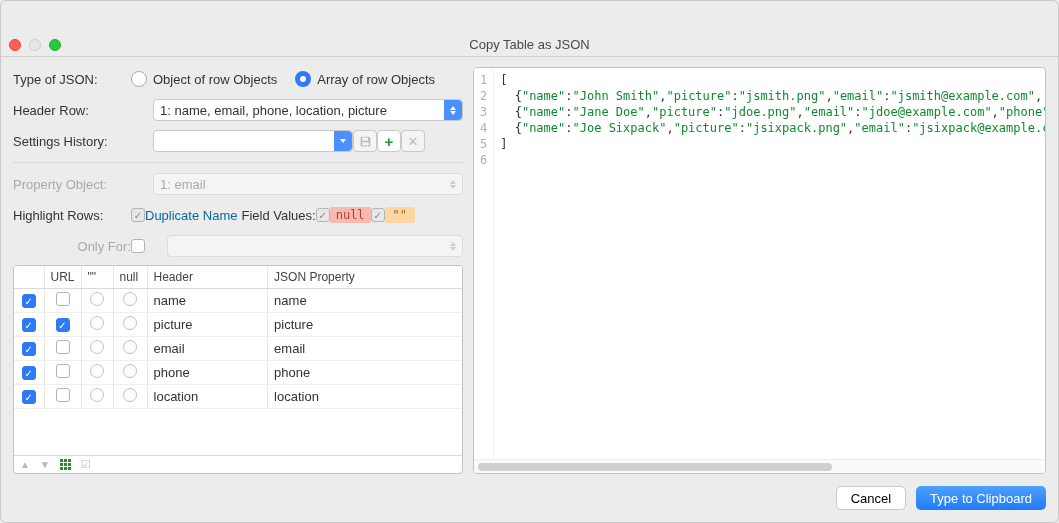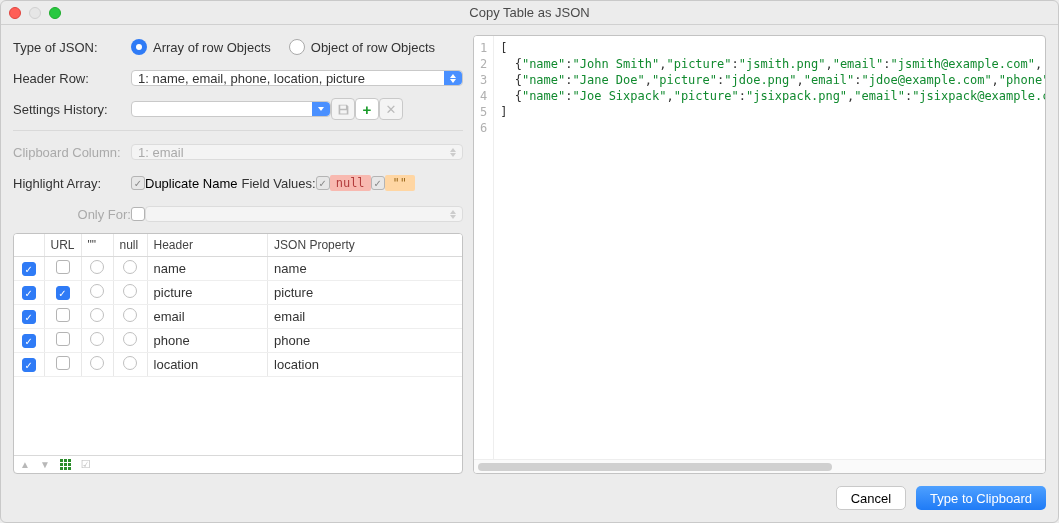--- a/index.html
+++ b/index.html
@@ -13,20 +13,21 @@
   overflow: hidden;
 }
 .window { width: 100%; height: 100%; display: flex; flex-direction: column; background: #ececec; border-radius: 6px; border: 1px solid #c9c9c9;}
 .titlebar {
   height: 24px;
   display: flex;
   align-items: center;
   position: relative;
   padding: 0 8px;
   border-bottom: 1px solid #d0d0d0;
+  margin-top: 32px;
 }
 .traffic { display: flex; gap: 8px; position: absolute; left: 8px; }
 .tl { width: 12px; height: 12px; border-radius: 50%; }
 .tl.red { background: #ff5f57; border: 0.5px solid #e0443e; }
 .tl.yellow { background: #e6e6e6; border: 0.5px solid #d0d0d0; }
 .tl.green { background: #28c840; border: 0.5px solid #1dac2c; }
 .title { flex: 1; text-align: center; font-size: 13px; color: #4a4a4a; }
 .content { flex: 1; display: flex; gap: 10px; padding: 10px 12px 4px 12px; overflow: hidden; }
 .left { width: 450px; display: flex; flex-direction: column; gap: 7px; }
 .right { flex: 1; display: flex; flex-direction: column; border: 1px solid #c3c3c3; border-radius: 4px; background: #fff; overflow: hidden; min-width: 0;}
@@ -35,22 +36,22 @@
 .row.disabled .lbl, .row.disabled { color: #aaa; }
 .radio-wrap { display: flex; align-items: center; gap: 18px; }
 .radio { display: inline-flex; align-items: center; gap: 6px; cursor: pointer; }
 .radio .dot {
   width: 16px; height: 16px; border-radius: 50%;
   border: 1px solid #aaa; background: #fff; display: inline-flex; align-items: center; justify-content: center;
 }
 .radio.checked .dot { border: none; background: #2f7bf6; }
 .radio.checked .dot::after { content:""; width:6px; height:6px; border-radius:50%; background:#fff;}
 .select {
-  flex: 1; height: 16px; background: #fff; border: 1px solid #c9c9c9; border-radius: 4px;
-  display: flex; align-items: center; padding: 0 6px; position: relative; font-size: 13px;
+  flex: 1; height: 22px; background: #fff; border: 1px solid #c9c9c9; border-radius: 4px;
+  display: flex; align-items: center; padding: 0 6px; position: relative; font-size: 13px; margin-left: 22px;
 }
 .select.disabled { background: #f4f4f4; color: #aaa; border-color: #dcdcdc; }
 .select .arrow {
   position: absolute; right: 0; top: 0; bottom: 0; width: 18px;
   background: #4a90ff; border-radius: 0 4px 4px 0; display:flex; align-items:center; justify-content:center; flex-direction: column; gap: 1px;
 }
 .select.plain .arrow { background: transparent; color:#888; }
 .select.disabled .arrow { background: transparent; color:#ccc; }
 .arrow .up, .arrow .dn { width:0; height:0; border-left:3px solid transparent; border-right:3px solid transparent; }
 .arrow .up { border-bottom: 4px solid #fff; }
@@ -108,28 +109,28 @@
     </div>
     <div class="title">Copy Table as JSON</div>
   </div>
 
   <div class="content">
 
     <div class="left">
       <div class="row">
         <div class="lbl">Type of JSON:</div>
         <div class="radio-wrap">
+          <label class="radio">
+            <span class="dot"></span>
+              <span>Object of row Objects</span>
+          </label>
           <label class="radio checked">
             <span class="dot"></span>
               <span>Array of row Objects</span>
           </label>
-          <label class="radio">
-            <span class="dot"></span>
-              <span>Object of row Objects</span>
-          </label>
         </div>
       </div>
 
       <div class="row">
         <div class="lbl">Header Row:</div>
         <div class="select">
           <span>1: name, email, phone, location, picture</span>
           <span class="arrow">
               <span class="up"></span>
               <span class="dn"></span>
@@ -150,34 +151,34 @@
               <path fill="#bbb" d="M2 2h10l2 2v10H2V2zm2 1v4h7V3H4zm0 6v4h8V9H4z"></path>
             </svg>
         </div>
         <div class="iconbtn plus">+</div>
         <div class="iconbtn disabled">✕</div>
       </div>
 
       <div style="height:1px;background:#d9d9d9;margin:2px 0"></div>
 
       <div class="row disabled">
-        <div class="lbl">Clipboard Column:</div>
+        <div class="lbl">Property Object:</div>
         <div class="select disabled">
           <span>1: email</span>
           <span class="arrow">
               <span class="up"></span>
               <span class="dn"></span>
             </span>
         </div>
       </div>
 
       <div class="row">
-        <div class="lbl">Highlight Array:</div>
+        <div class="lbl">Highlight Rows:</div>
         <span class="small-checkbox checked">✓</span>
-        <span style="color:#000000">Duplicate Name</span>
+        <span style="color:#0369a1">Duplicate Name</span>
         <span style="margin-left:4px">Field Values:</span>
         <span class="small-checkbox checked">✓</span>
         <span class="tag-null">null</span>
         <span class="small-checkbox checked">✓</span>
         <span class="tag-empty">""</span>
       </div>
 
       <div class="row disabled">
         <div class="lbl" style="text-align:right">Only For:</div>
         <span class="small-checkbox"></span>

